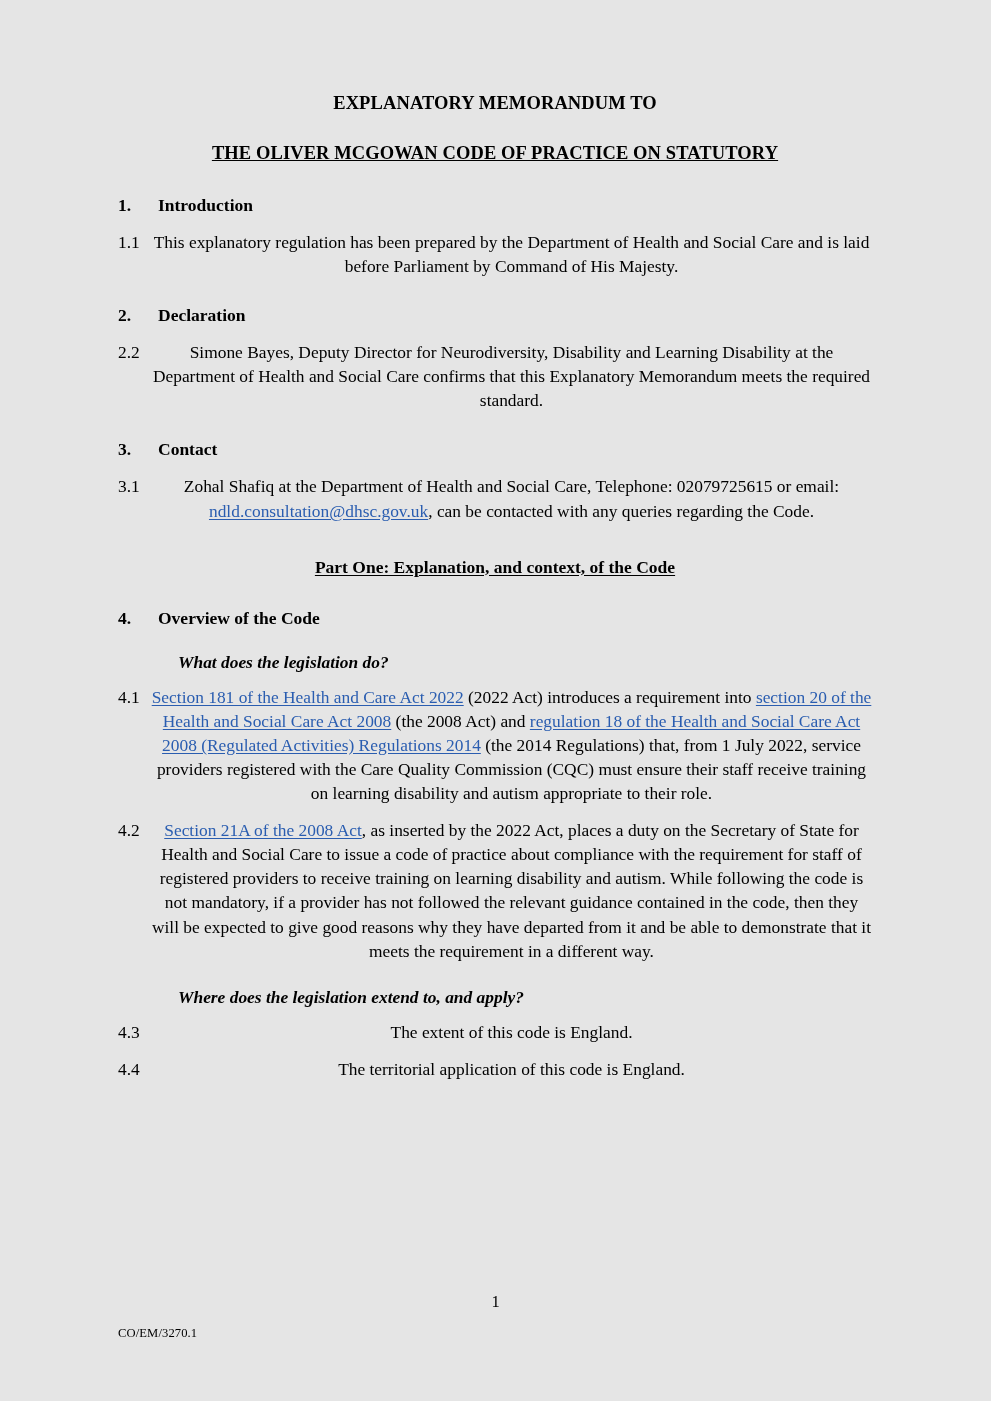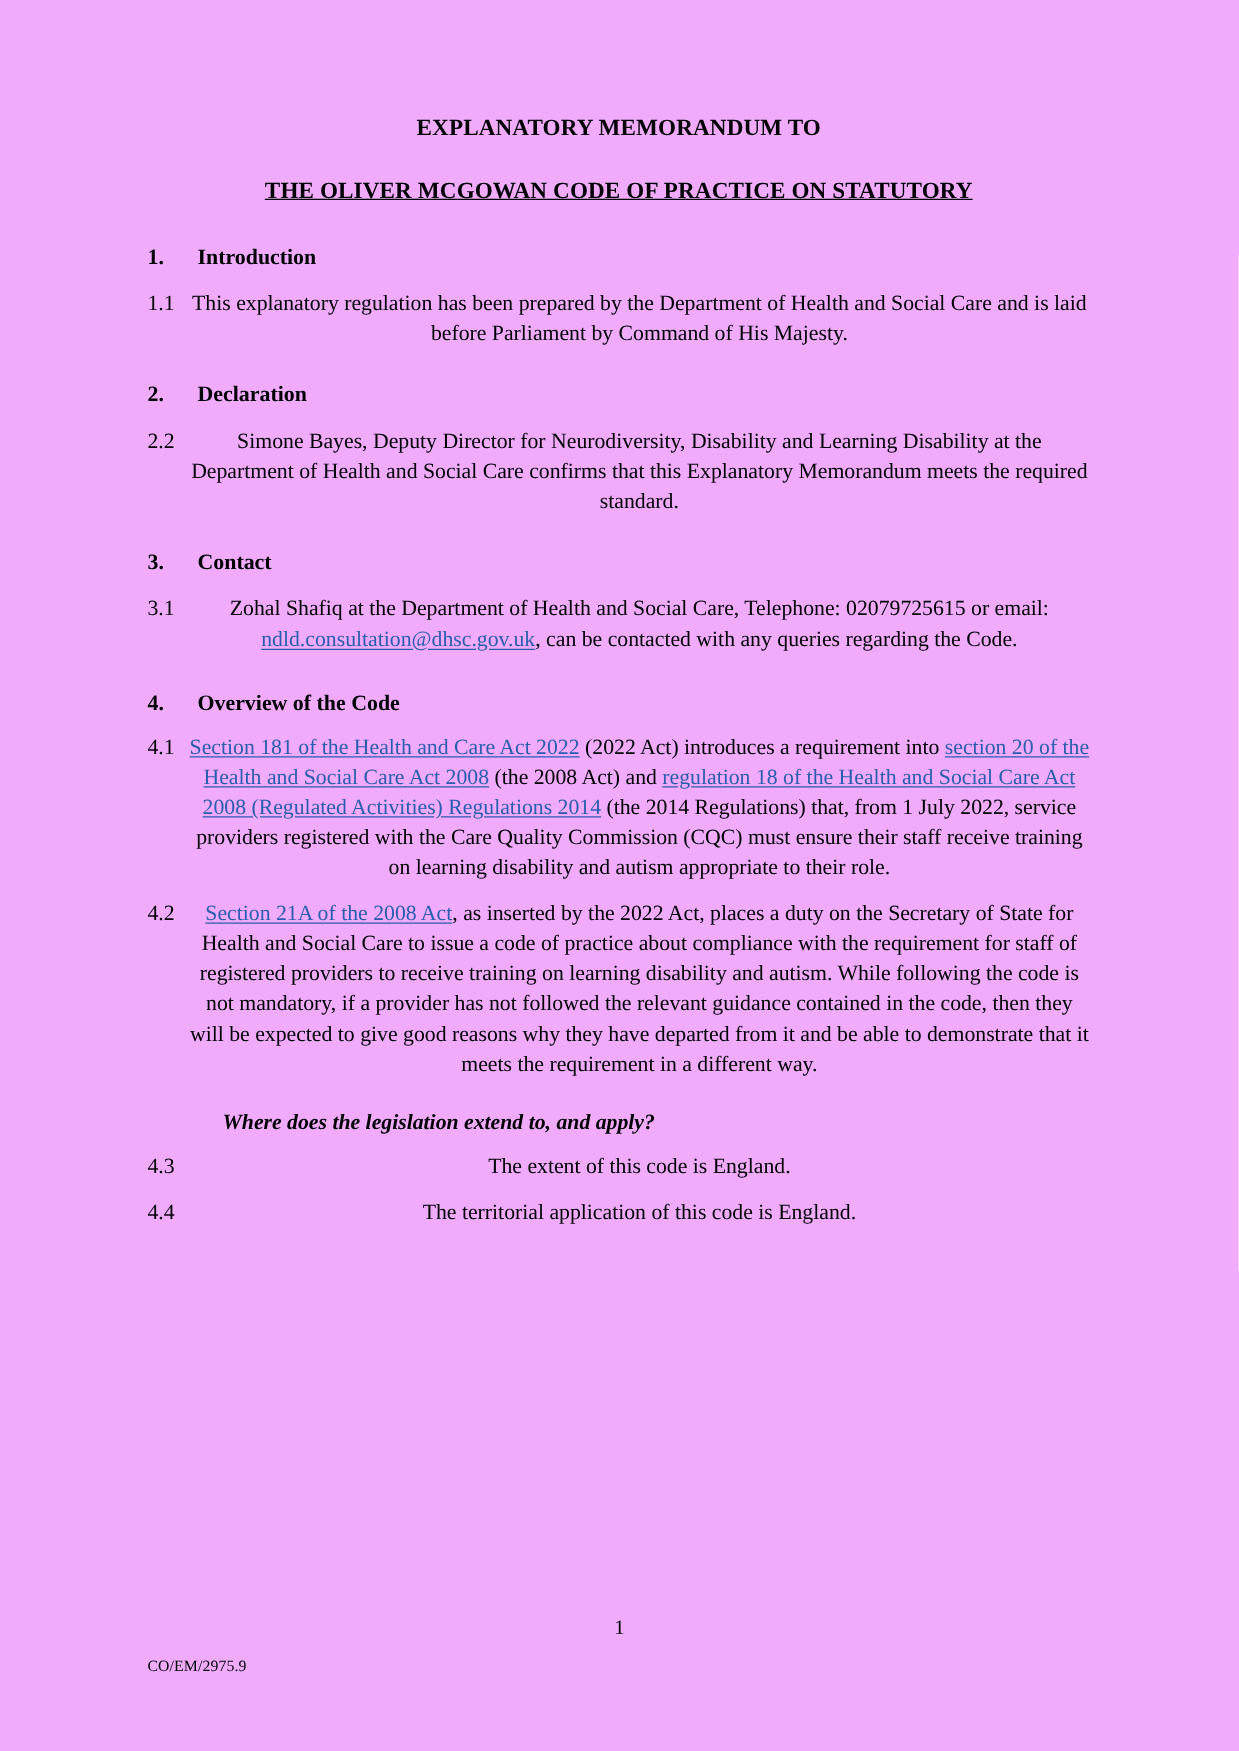--- a/index.html
+++ b/index.html
@@ -9,21 +9,21 @@
   }
   body {
     font-family: "Liberation Serif", "DejaVu Serif", serif;
     color: #000000;
   }
   .page {
     position: relative;
     width: 991px;
     height: 1401px;
     margin: 0 auto;
-    background: #f0abfc;
+    background: #e5e5e5;
     overflow: hidden;
     box-sizing: border-box;
   }
   .content {
     position: absolute;
     left: 118px;
     top: 0;
     width: 754px;
   }
 
@@ -170,26 +170,30 @@
 
     <div class="sec-head sp-2">
       <span class="num">3.</span>
       <span>Contact</span>
     </div>
 
     <div class="para">
       <span class="pnum">3.1</span><span>Zohal Shafiq at the Department of Health and Social Care, Telephone: 02079725615 or email: </span><a class="doclink" href="#">ndld.consultation@dhsc.gov.uk</a><span>, can be contacted with any queries regarding the Code.</span>
     </div>
 
+    <div class="part-head">
+      <span>Part One: Explanation, and context, of the Code</span>
+    </div>
 
     <div class="sec-head sp-1">
       <span class="num">4.</span>
       <span>Overview of the Code</span>
     </div>
 
+    <div class="sub-head">What does the legislation do?</div>
 
     <div class="para tight">
       <span class="pnum">4.1</span><a class="doclink" href="#">Section 181 of the Health and Care Act 2022</a><span> (2022 Act) introduces a requirement into </span><a class="doclink" href="#">section 20 of the Health and Social Care Act 2008</a><span> (the 2008 Act) and </span><a class="doclink" href="#">regulation 18 of the Health and Social Care Act 2008 (Regulated Activities) Regulations 2014</a><span> (the 2014 Regulations) that, from 1 July 2022, service providers registered with the Care Quality Commission (CQC) must ensure their staff receive training on learning disability and autism appropriate to their role.</span>
     </div>
 
     <div class="para">
       <span class="pnum">4.2</span><a class="doclink" href="#">Section 21A of the 2008 Act</a><span>, as inserted by the 2022 Act, places a duty on the Secretary of State for Health and Social Care to issue a code of practice about compliance with the requirement for staff of registered providers to receive training on learning disability and autism. While following the code is not mandatory, if a provider has not followed the relevant guidance contained in the code, then they will be expected to give good reasons why they have departed from it and be able to demonstrate that it meets the requirement in a different way.</span>
     </div>
 
     <div class="sub-head sp-a">Where does the legislation extend to, and apply?</div>
@@ -201,14 +205,14 @@
 
     <div class="para">
       <span class="pnum">4.4</span>
       <span>The territorial application of this code is England.</span>
     </div>
 
   </div>
 
   <div class="page-number">1</div>
 
-  <div class="footer-ref">CO/EM/2975.9</div>
+  <div class="footer-ref">CO/EM/3270.1</div>
 </div>
 
 </body></html>

